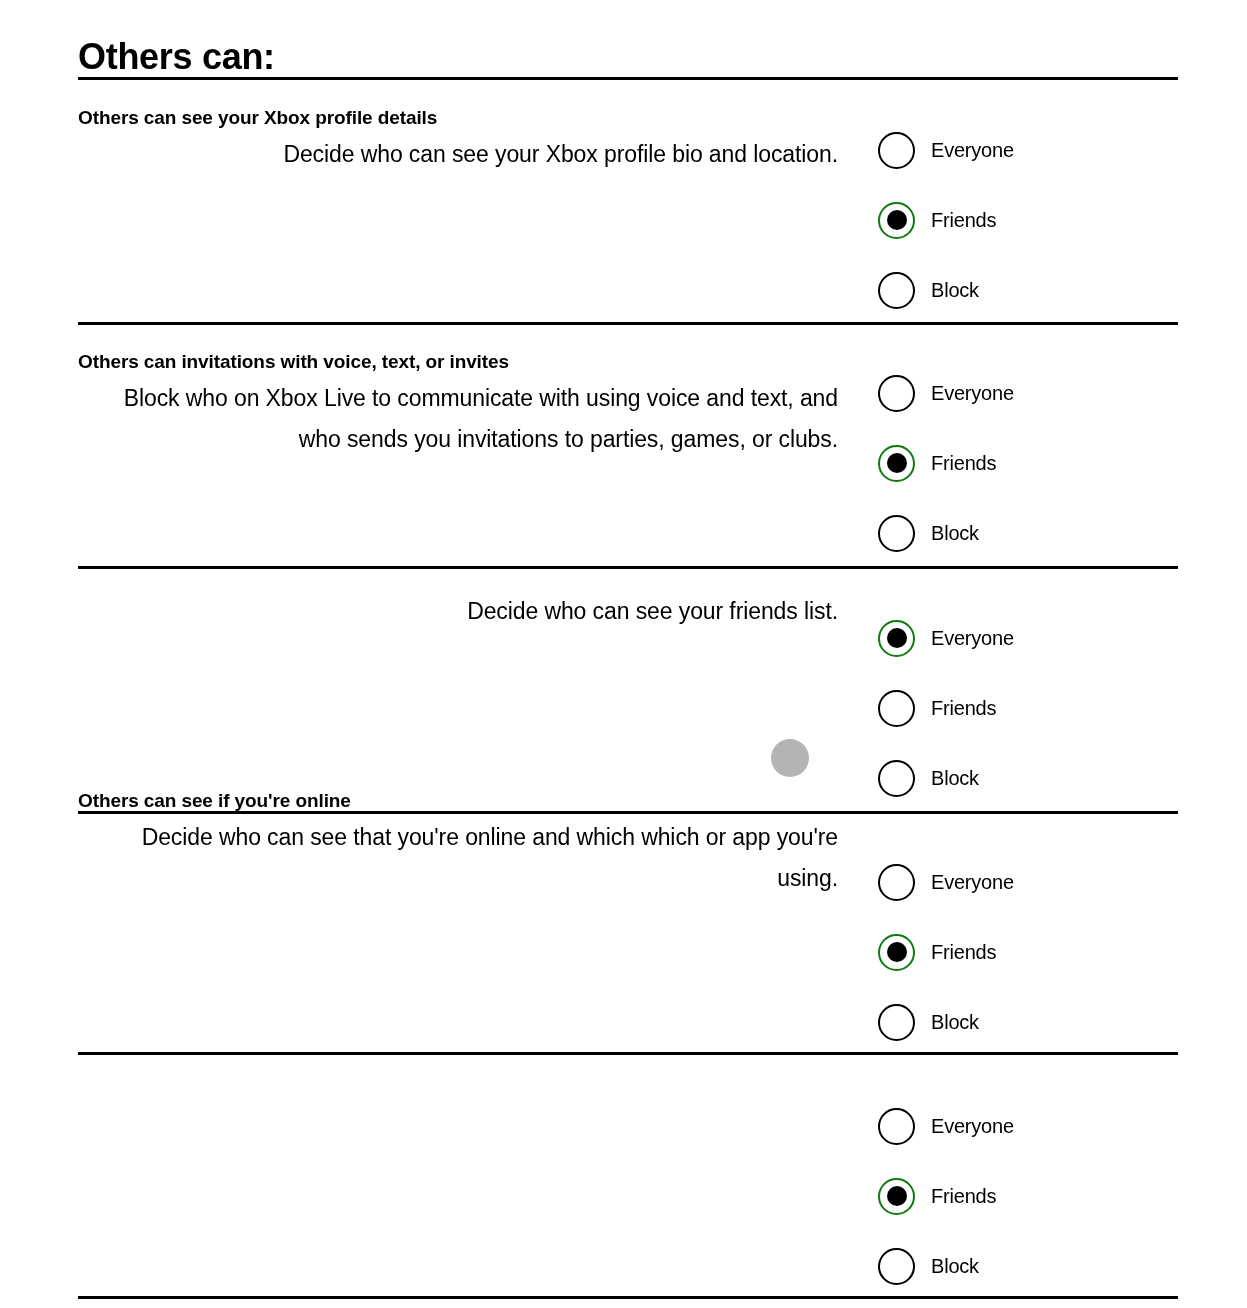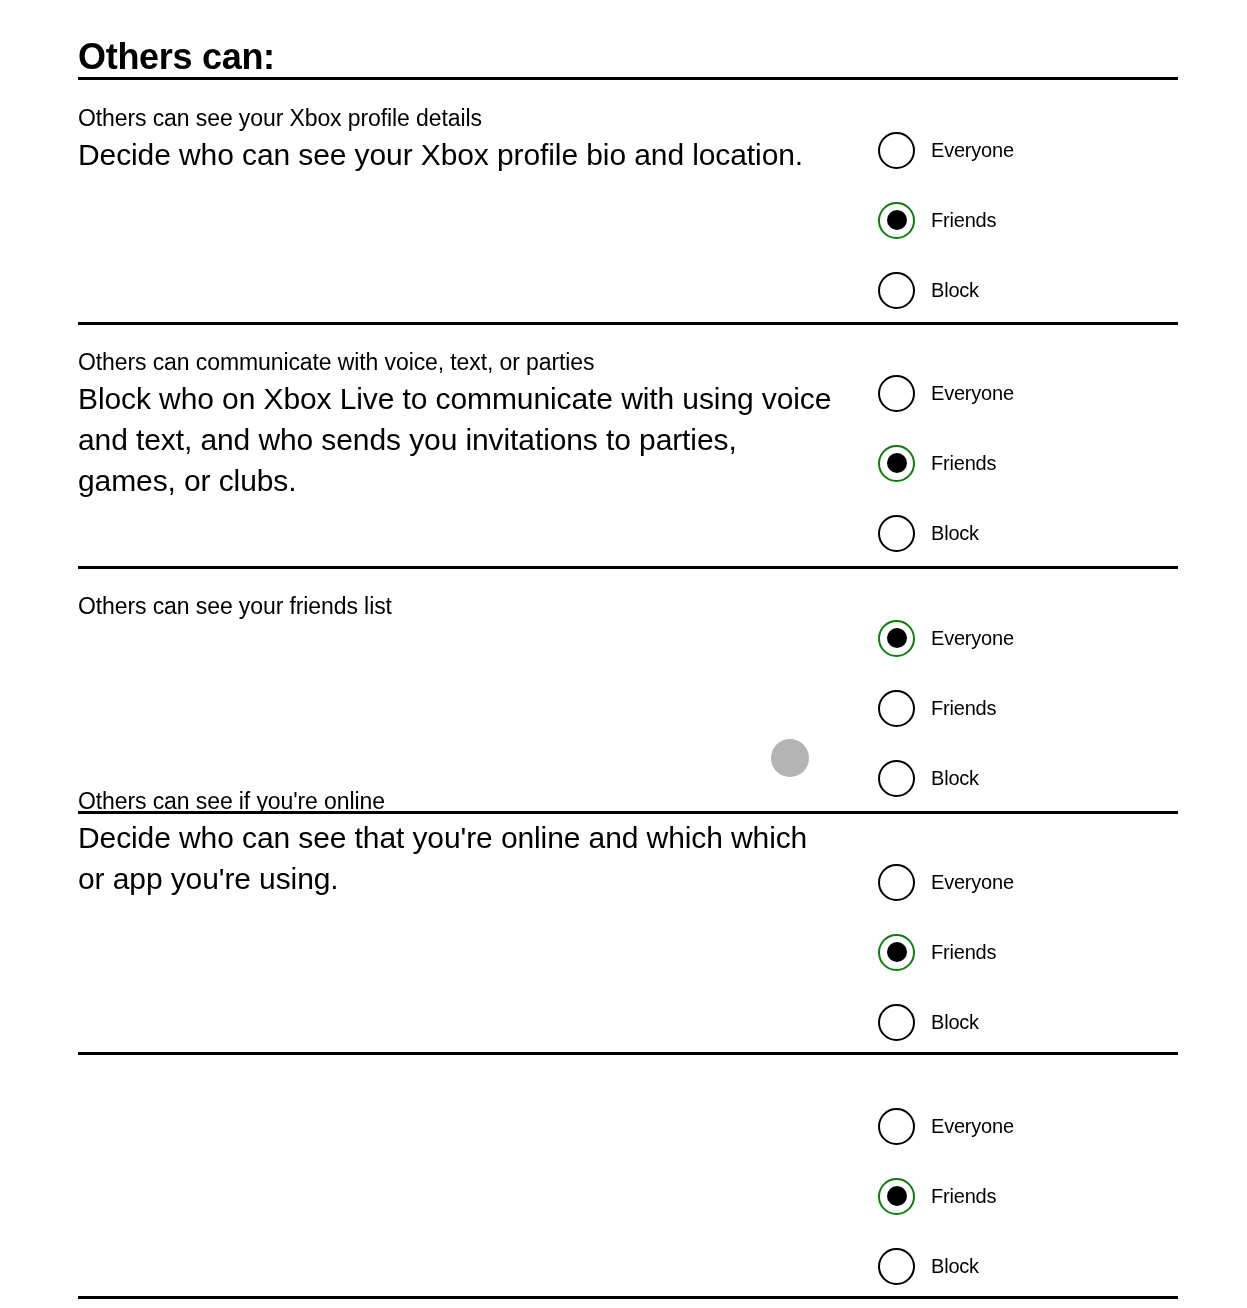--- a/index.html
+++ b/index.html
@@ -52,34 +52,35 @@
     width: 1247px;
   }
 
   .section-text {
     position: absolute;
     left: 78px;
     width: 760px;
   }
 
   .section-heading {
-    font-size: 23px;
-    font-weight: normal;
+    font-size: 19px;
+    font-weight: bold;
     line-height: 30px;
     letter-spacing: -0.1px;
     margin: 0 0 1px 0;
   }
 
   .section-desc {
-    font-size: 30px;
+    font-size: 23px;
     font-weight: normal;
     line-height: 41px;
     letter-spacing: -0.1px;
     margin: 0;
     color: #000000;
+    text-align: right;
   }
 
   
   .radio-group {
     position: absolute;
     left: 878px;
     width: 310px;
   }
 
   .radio-row {
@@ -167,41 +168,41 @@
             <span class="radio-label">Friends</span>
           </div>
           <div class="radio-row" role="radio" aria-checked="false">
             <span class="radio-mark"></span>
             <span class="radio-label">Block</span>
           </div>
         </div>
       </div>
       <div class="section">
         <div class="section-text" style="top: 347px;">
-          <div class="section-heading">Others can communicate with voice, text, or parties</div>
+          <div class="section-heading">Others can invitations with voice, text, or invites</div>
           <div class="section-desc">Block who on Xbox Live to communicate with using voice and text, and who sends you invitations to parties, games, or clubs.</div>
         </div>
         <div class="radio-group" role="radiogroup" style="top: 358px;">
           <div class="radio-row" role="radio" aria-checked="false">
             <span class="radio-mark"></span>
             <span class="radio-label">Everyone</span>
           </div>
           <div class="radio-row selected" role="radio" aria-checked="true">
             <span class="radio-mark"></span>
             <span class="radio-label">Friends</span>
           </div>
           <div class="radio-row" role="radio" aria-checked="false">
             <span class="radio-mark"></span>
             <span class="radio-label">Block</span>
           </div>
         </div>
       </div>
       <div class="section">
         <div class="section-text" style="top: 591px;">
-          <div class="section-heading">Others can see your friends list</div>
+          <div class="section-desc">Decide who can see your friends list.</div>
         </div>
         <div class="radio-group" role="radiogroup" style="top: 603px;">
           <div class="radio-row selected" role="radio" aria-checked="true">
             <span class="radio-mark"></span>
             <span class="radio-label">Everyone</span>
           </div>
           <div class="radio-row" role="radio" aria-checked="false">
             <span class="radio-mark"></span>
             <span class="radio-label">Friends</span>
           </div>

